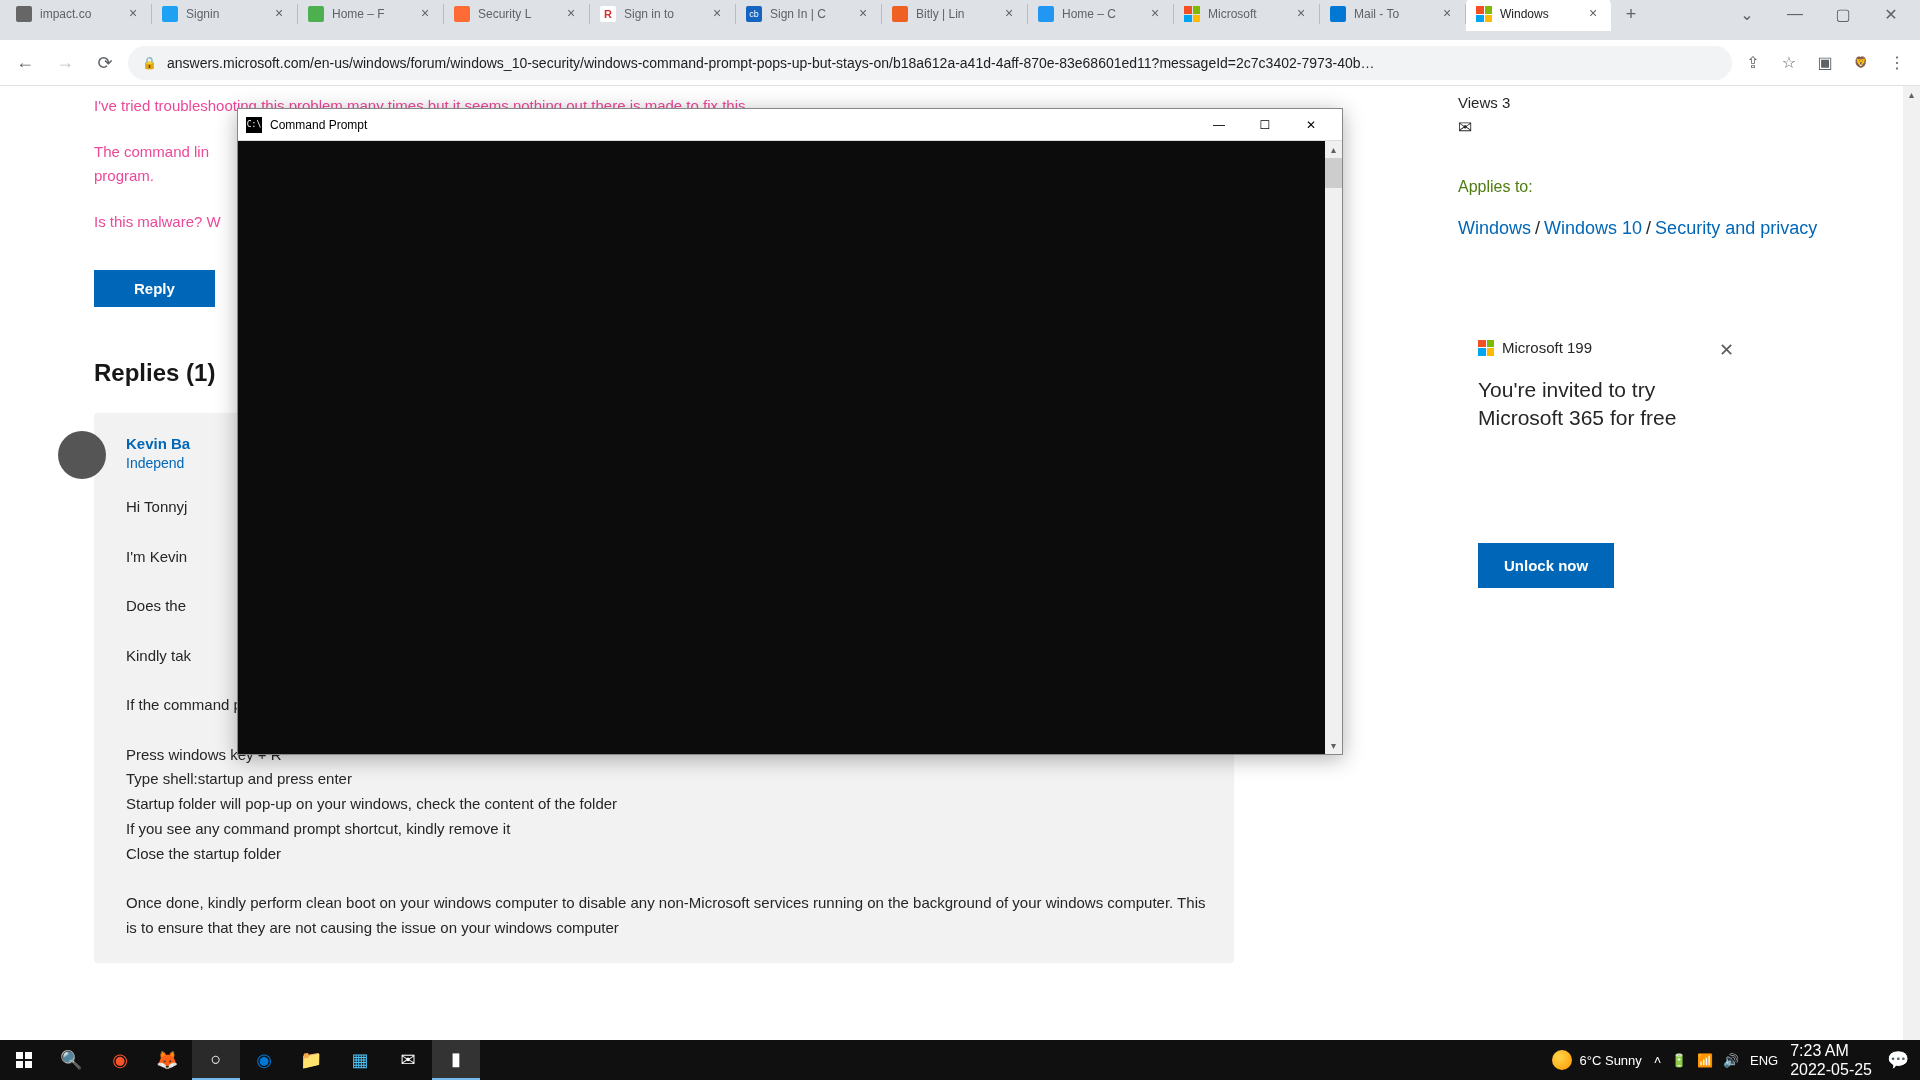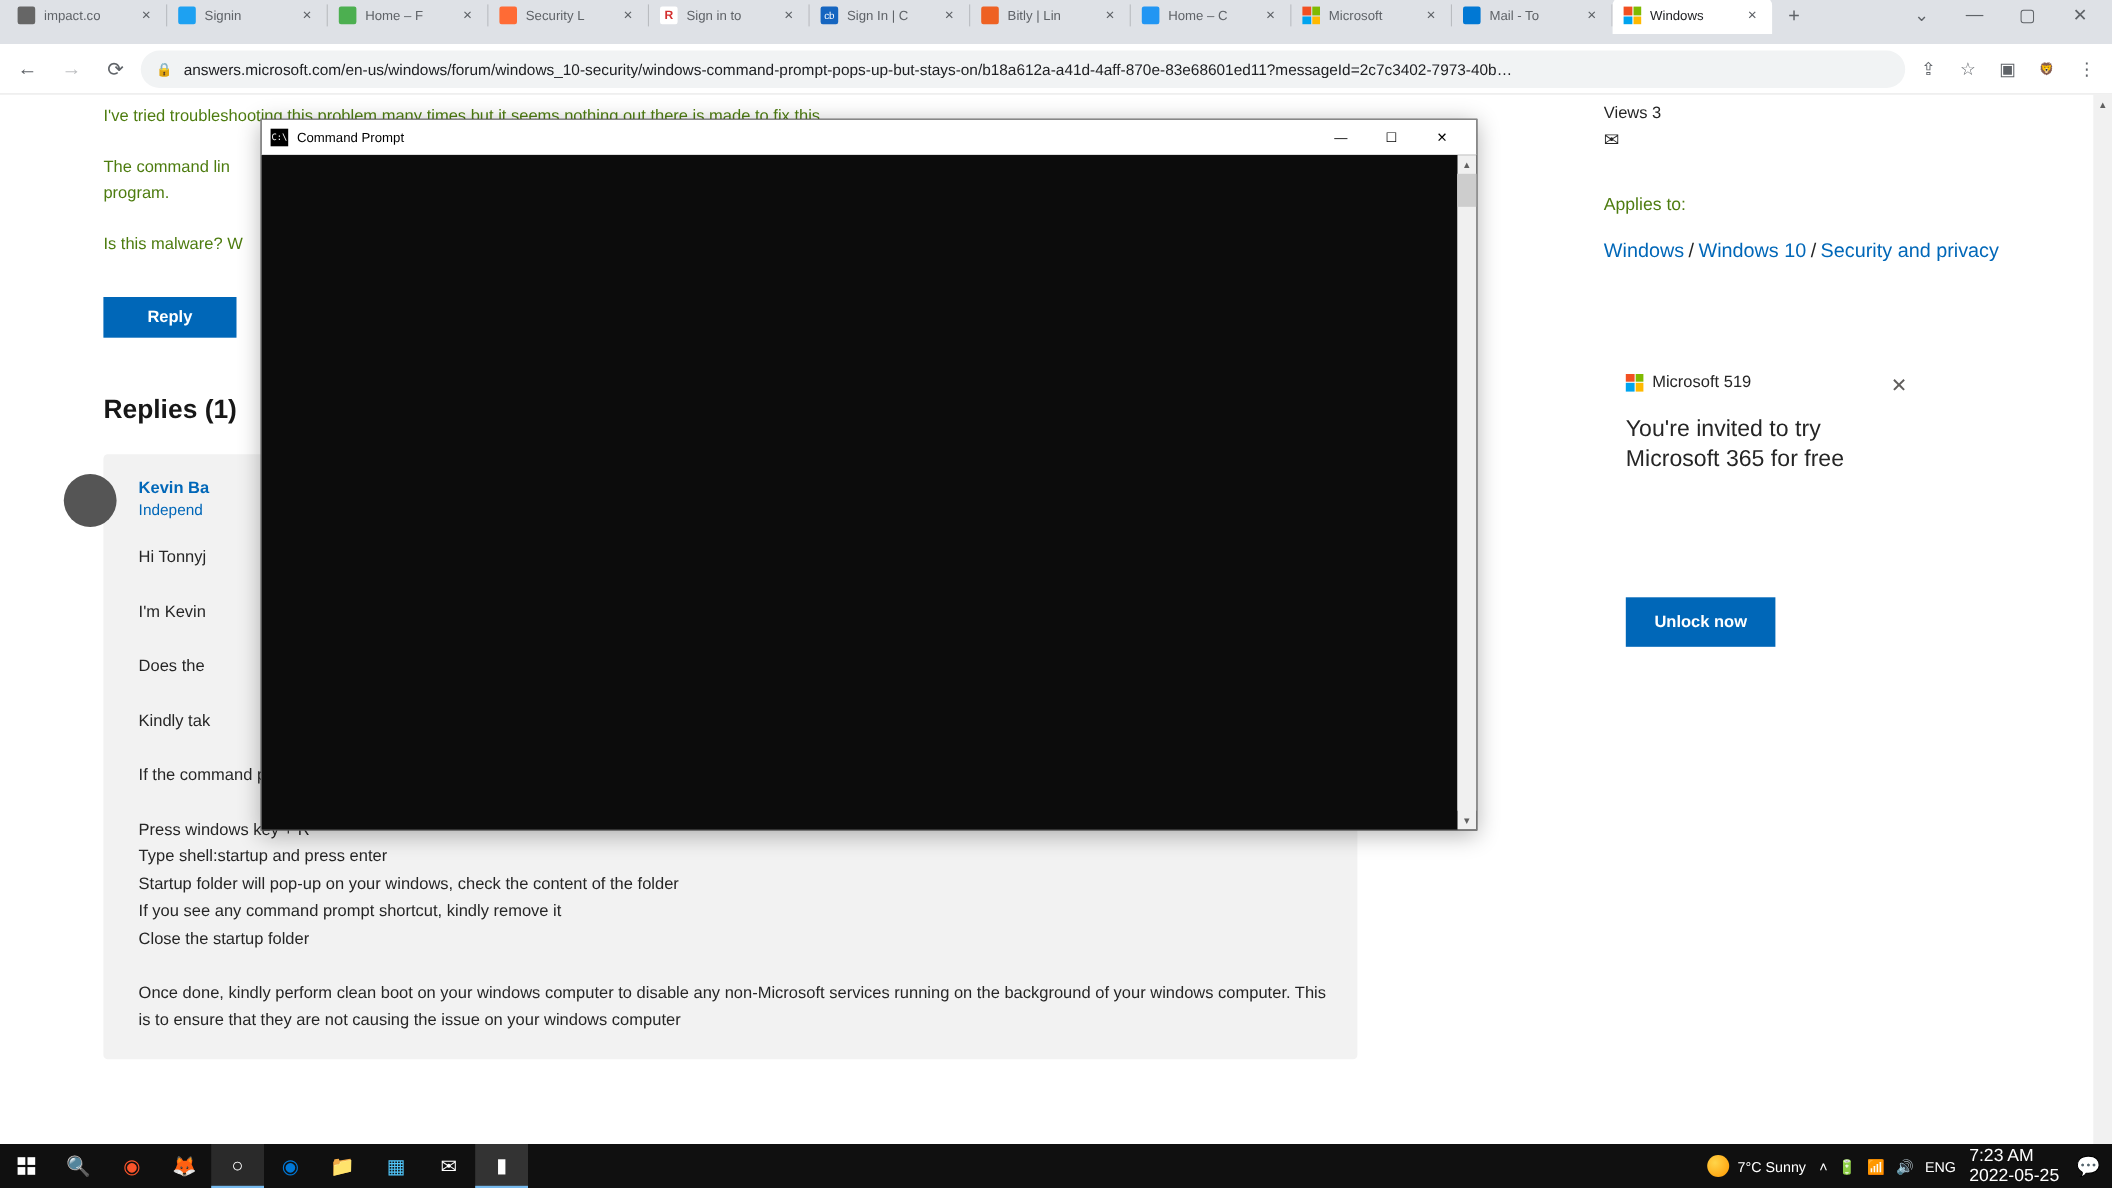--- a/index.html
+++ b/index.html
@@ -22,21 +22,21 @@
 .nav-btn { width: 34px; height: 34px; display: flex; align-items: center; justify-content: center; color: #5f6368; font-size: 18px; border-radius: 50%; }
 .omnibox { flex: 1; height: 34px; background: #f1f3f4; border-radius: 17px; display: flex; align-items: center; padding: 0 14px; gap: 10px; font-size: 14px; color: #202124; }
 .omnibox .lock { font-size: 12px; color: #5f6368; }
 .omnibox .url { white-space: nowrap; overflow: hidden; text-overflow: ellipsis; flex: 1; }
 .addr-icons { display: flex; gap: 6px; align-items: center; }
 .addr-icons div { width: 30px; height: 30px; display: flex; align-items: center; justify-content: center; color: #5f6368; font-size: 16px; }
 
 
 .page { position: relative; background: #fff; height: calc(1080px - 86px - 40px); overflow: hidden; }
 .content { padding: 8px 0 0 94px; max-width: 1240px; }
-.question-text { font-size: 15px; color: #4d7c0f; line-height: 1.6; margin-bottom: 14px; }
+.question-text { font-size: 15px; color: #ec4899; line-height: 1.6; margin-bottom: 14px; }
 .reply-btn { background: #0067b8; color: #fff; border: none; padding: 10px 40px; font-size: 15px; font-weight: 600; margin-top: 22px; cursor: pointer; }
 .replies-heading { font-size: 24px; font-weight: 600; color: #171717; margin-top: 52px; margin-bottom: 26px; }
 .reply-card { background: #f2f2f2; padding: 22px 26px; border-radius: 4px; display: flex; gap: 20px; width: 1140px; }
 .avatar { width: 48px; height: 48px; border-radius: 50%; background: #555; flex-shrink: 0; margin-left: -62px; margin-top: -4px; }
 .reply-body { flex: 1; }
 .author { color: #0067b8; font-size: 15px; font-weight: 600; }
 .role { color: #0067b8; font-size: 14px; margin-top: 3px; }
 .reply-text { font-size: 15px; color: #262626; line-height: 1.65; margin-top: 24px; white-space: pre-line; }
 
 
@@ -243,21 +243,21 @@
 
     <div class="promo">
       <div class="promo-close">✕</div>
       <div class="promo-header">
         <span class="ms-logo">
             <span></span>
             <span></span>
             <span></span>
             <span></span>
           </span>
-        <span class="promo-title">Microsoft 519</span>
+        <span class="promo-title">Microsoft 199</span>
       </div>
       <div class="promo-text">You're invited to try Microsoft 365 for free</div>
       <button class="promo-btn">Unlock now</button>
     </div>
   </div>
 </div>
 
 <div class="page-scroll">
   <div class="arrow">▴</div>
 </div>
@@ -297,21 +297,21 @@
   <div class="app" style="color:#ff7139">🦊</div>
   <div class="app active">○</div>
   <div class="app" style="color:#0078d7">◉</div>
   <div class="app">📁</div>
   <div class="app" style="color:#4fc3f7">▦</div>
   <div class="app">✉</div>
   <div class="app active" style="background:#333">▮</div>
   <div class="taskbar-right">
     <div class="weather">
       <span class="weather-icon"></span>
-      <span>7°C  Sunny</span>
+      <span>6°C  Sunny</span>
     </div>
     <div class="sys-icons">
       <span>˄</span>
       <span>🔋</span>
       <span>📶</span>
       <span>🔊</span>
       <span>ENG</span>
     </div>
     <div class="clock">
       <div>7:23 AM</div>

